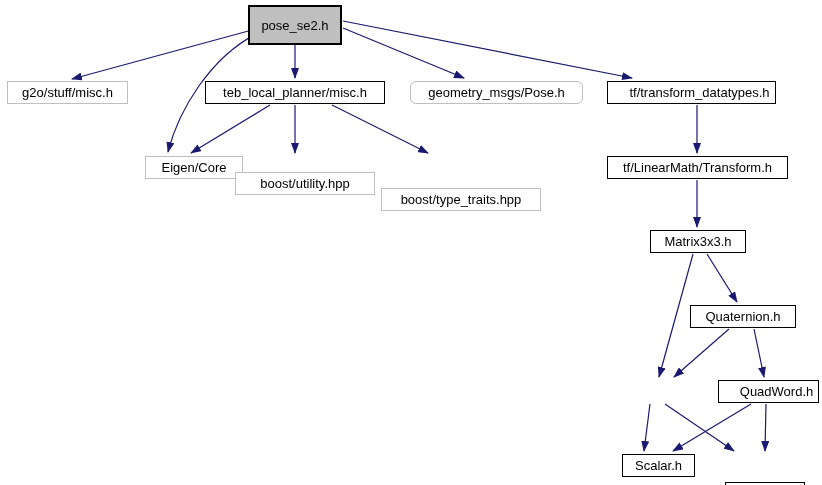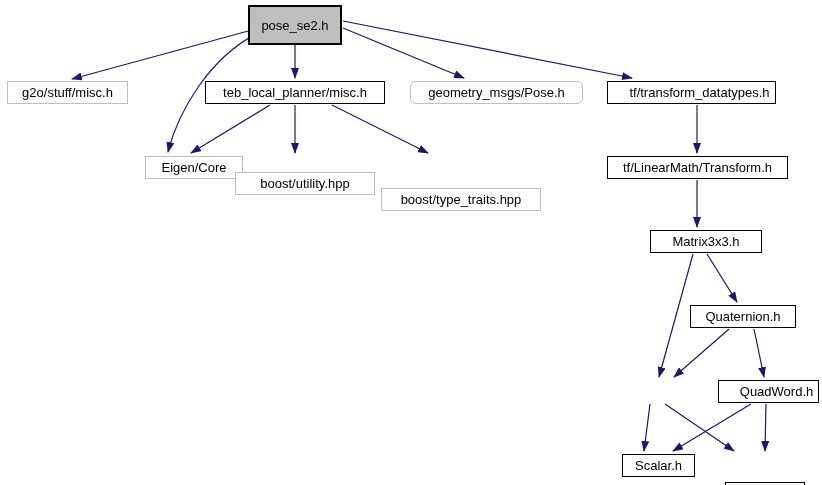--- a/index.html
+++ b/index.html
@@ -101,21 +101,21 @@
     </div>
     <div class="node external" style="left: 235px; top: 172px; width: 140px; height: 23px; justify-content: center;">
       <span>boost/utility.hpp</span>
     </div>
     <div class="node external" style="left: 381px; top: 156px; width: 160px; height: 23px; margin-top: 32px;">
       <span>boost/type_traits.hpp</span>
     </div>
     <div class="node linked" style="left: 607px; top: 156px; width: 181px; height: 23px;">
       <span>tf/LinearMath/Transform.h</span>
     </div>
-    <div class="node linked" style="left: 650px; top: 230px; width: 112px; height: 23px;">
+    <div class="node linked" style="left: 650px; top: 230px; width: 96px; height: 23px;">
       <span>Matrix3x3.h</span>
     </div>
     <div class="node linked" style="left: 690px; top: 305px; width: 106px; height: 23px;">
       <span>Quaternion.h</span>
     </div>
     <div class="node linked" style="left: 718px; top: 380px; width: 101px; height: 23px; padding-left: 16px;">
       <span>QuadWord.h</span>
     </div>
     <div class="node linked" style="left: 622px; top: 454px; width: 73px; height: 23px;">
       <span>Scalar.h</span>

